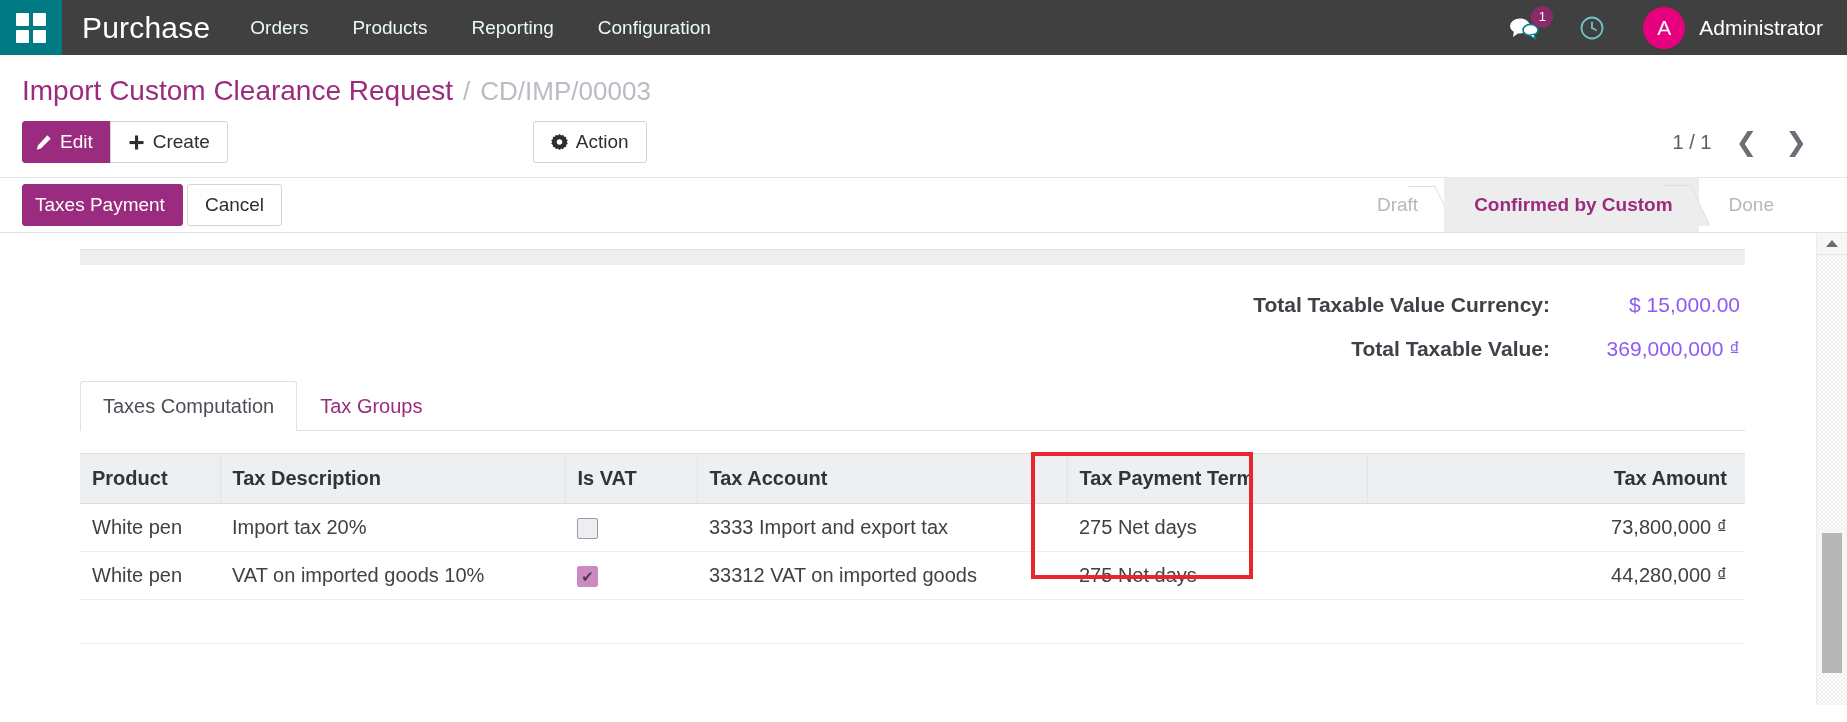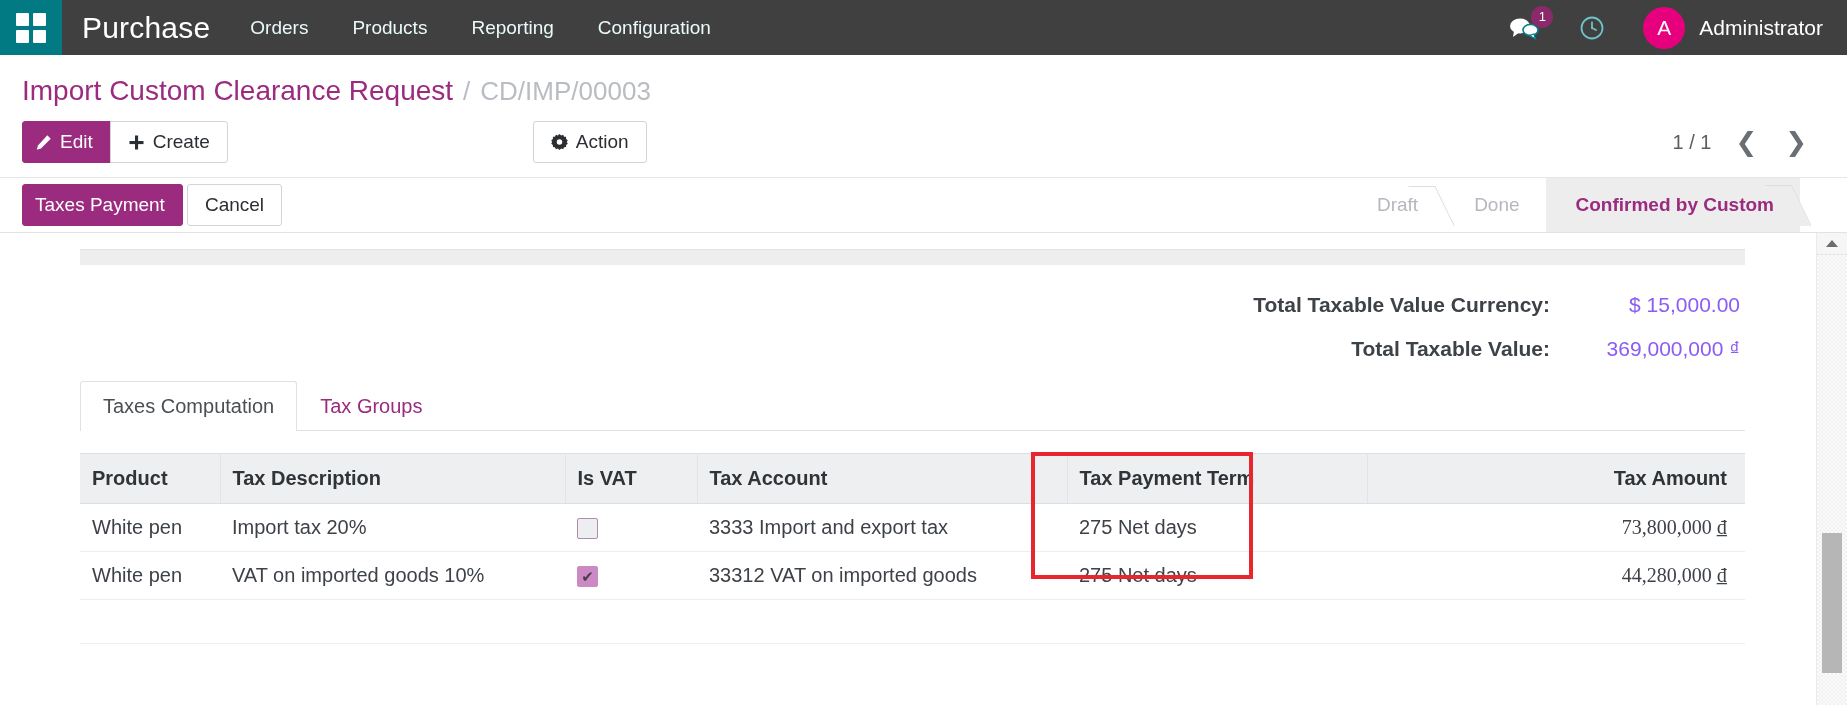--- a/index.html
+++ b/index.html
@@ -188,22 +188,21 @@
   }
 
   
   .sheet-area {
     position: relative;
     height: 472px;
     overflow: hidden;
     background: #ffffff;
   }
   .sheet-inner {
-    padding: 0 47px 0 0;
-    margin-left: 8px;
+    padding: 0 47px 0 8px;
   }
   .partial-bar {
     height: 16px;
     background: #eeeeee;
     margin: 16px 0 0 72px;
     margin-right: 55px;
     border-top: 1px solid #e3e3e3;
   }
 
   .totals {
@@ -277,21 +276,21 @@
     cursor: pointer;
     color: #2f3438;
   }
   table.list thead th.num { text-align: right; padding-right: 18px; }
   table.list thead th:last-child { border-right: none; }
   table.list tbody td {
     border-bottom: 1px solid #eceef0;
     padding: 12px 10px 12px 12px;
     white-space: nowrap;
   }
-  table.list tbody td.num { text-align: right; padding-right: 18px; font-family: Liberation Serif, serif; }
+  table.list tbody td.num { text-align: right; padding-right: 18px; }
   table.list tbody tr:last-child td { border-bottom: 1px solid #eceef0; }
   .row-empty td { height: 44px; border-bottom: 1px solid #eceef0 !important; }
 
   .cb {
     width: 21px; height: 21px;
     border: 1px solid #b08cb0;
     background: #eceef0;
     display: inline-block;
     border-radius: 2px;
     vertical-align: middle;
@@ -425,22 +424,22 @@
   </div>
 </div>
 
 <div class="statusbar-row">
   <div class="sb-buttons">
     <button class="btn btn-primary">Taxes Payment</button>
     <button class="btn">Cancel</button>
   </div>
   <div class="statusbar">
     <div class="stage">Draft</div>
+    <div class="stage active">Confirmed by Custom</div>
     <div class="stage last">Done</div>
-    <div class="stage active">Confirmed by Custom</div>
   </div>
 </div>
 
 <div class="sheet-area">
   <div class="sheet-inner">
 
     <div class="partial-bar"></div>
 
     <div class="totals">
       <div class="total-row">

